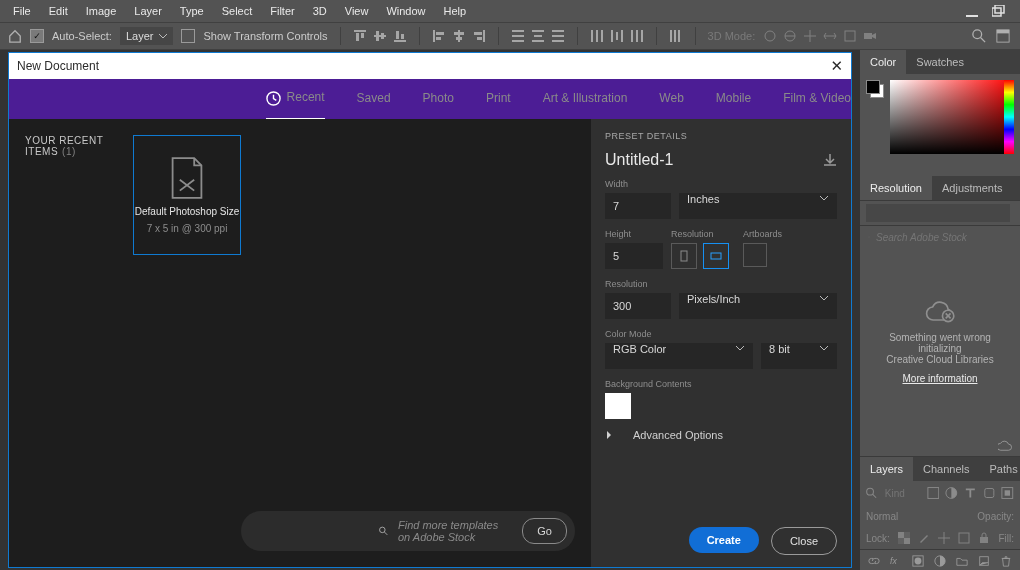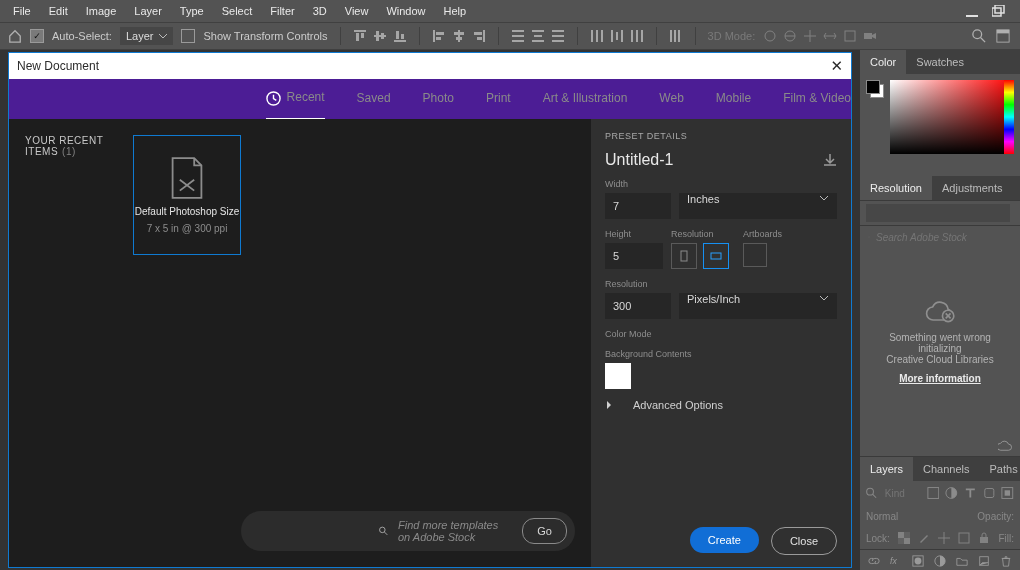--- a/index.html
+++ b/index.html
@@ -25,21 +25,21 @@
 .paneltabs span.active{background:#535353;color:#ededed}
 .colorpanel{height:90px;background:#535353;display:flex;align-items:flex-start;padding:6px;gap:6px}
 .swatch{width:18px;height:18px;position:relative}
 .swatch .fg{position:absolute;top:0;left:0;width:12px;height:12px;background:#000;border:1px solid #8a8a8a}
 .swatch .bg{position:absolute;bottom:0;right:0;width:12px;height:12px;background:#fff;border:1px solid #8a8a8a}
 .gradbox{flex:1;height:74px;background:linear-gradient(to bottom,rgba(0,0,0,0) 0%,#000 100%),linear-gradient(to right,#fff 0%,#ff0000 100%);position:relative}
 .gradbox .hue{position:absolute;right:0;top:0;width:10px;height:100%;background:linear-gradient(to bottom,#f00,#ff0,#0f0,#0ff,#00f,#f0f,#f00)}
 .libpanel{flex:1;background:#535353;border-top:1px solid #3a3a3a;display:flex;flex-direction:column}
 .libbody{flex:1;display:flex;flex-direction:column;align-items:center;justify-content:center;padding:0 12px;text-align:center;font-size:10px;color:#b4b4b4;gap:8px}
 .libbody .errico{width:34px;height:26px;fill:#8f8f8f}
-.libbody .link{text-decoration:underline;font-weight:bold;color:#eaeaea}
+.libbody .link{text-decoration:underline;font-weight:normal;color:#eaeaea}
 .libsearch{display:flex;align-items:center;height:24px;gap:6px;padding:0 6px;border-bottom:1px solid #3a3a3a}
 .libsearch .box{flex:1;height:18px;background:#474747;display:flex;align-items:center;padding:0 4px}
 .libsearch input{flex:1;background:transparent;border:none;outline:none;color:#888;font-size:10px}
 .layerspanel{background:#535353;border-top:1px solid #3a3a3a;display:flex;flex-direction:column}
 .filterrow{display:flex;align-items:center;height:24px;padding:0 6px;gap:6px;font-size:10px;color:#888}
 .filterrow input{flex:1;background:transparent;border:none;outline:none;color:#888;font-size:10px}
 .filterrow .ficon{width:14px;height:14px;fill:#8c8c8c}
 .blendrow{display:flex;align-items:center;height:22px;padding:0 6px;gap:8px;font-size:10px;color:#888}
 .lockrow{display:flex;align-items:center;height:22px;padding:0 6px;gap:8px;font-size:10px;color:#888}
 .lockrow .licon{width:12px;height:12px;fill:#828282}
@@ -80,21 +80,21 @@
 .orient .ob{width:24px;height:24px;border:1px solid #5a5a5a;display:flex;align-items:center;justify-content:center}
 .orient .ob.active{border-color:#1690f2}
 .orient svg{width:14px;height:14px;fill:none}
 .orient .ob.active svg rect{stroke:#29a0ff}
 .chk{width:22px;height:22px;border:1px solid #5a5a5a}
 .whitebox{width:26px;height:26px;background:#fff}
 .adv{display:flex;align-items:center;gap:20px;font-size:11px;color:#d0d0d0;cursor:pointer}
 .adv svg{width:8px;height:8px;fill:#d0d0d0}
 .dlgactions{margin-top:auto;display:flex;gap:12px;justify-content:flex-end}
 .btn{height:26px;padding:0 18px;border-radius:14px;display:flex;align-items:center;font-size:11px;cursor:pointer}
-.btn.primary{background:#116ed6;color:#fff;font-weight:normal}
+.btn.primary{background:#116ed6;color:#fff;font-weight:bold}
 .btn.second{border:1px solid #9a9a9a;color:#e2e2e2}
 </style>
 </head>
 <body>
 
 <div class="menubar">
   <span>File</span>
   <span>Edit</span>
   <span>Image</span>
   <span>Layer</span>
@@ -481,20 +481,34 @@
             <div class="selbox" style="flex:1">
                 <span>Pixels/Inch</span>
                 <svg class="chev" style="margin-left:auto" viewBox="0 0 10 10">
                   <path d="M1 3l4 4 4-4" fill="none" stroke="#bababa"></path>
                 </svg>
               </div>
           </div>
         </div>
         <div>
           <div class="smlabel">Color Mode</div>
+          <div class="row" style="margin-top:4px">
+            <div class="selbox" style="flex:1">
+                <span>RGB Color</span>
+                <svg class="chev" style="margin-left:auto" viewBox="0 0 10 10">
+                  <path d="M1 3l4 4 4-4" fill="none" stroke="#bababa"></path>
+                </svg>
+              </div>
+            <div class="selbox" style="width:60px">
+                <span>8 bit</span>
+                <svg class="chev" style="margin-left:auto" viewBox="0 0 10 10">
+                  <path d="M1 3l4 4 4-4" fill="none" stroke="#bababa"></path>
+                </svg>
+              </div>
+          </div>
         </div>
         <div>
           <div class="smlabel">Background Contents</div>
           <div class="row" style="margin-top:4px">
             <div class="whitebox"></div>
           </div>
         </div>
         <div class="adv">
           <svg viewBox="0 0 8 8">
               <path d="M2 0l4 4-4 4z"></path>

